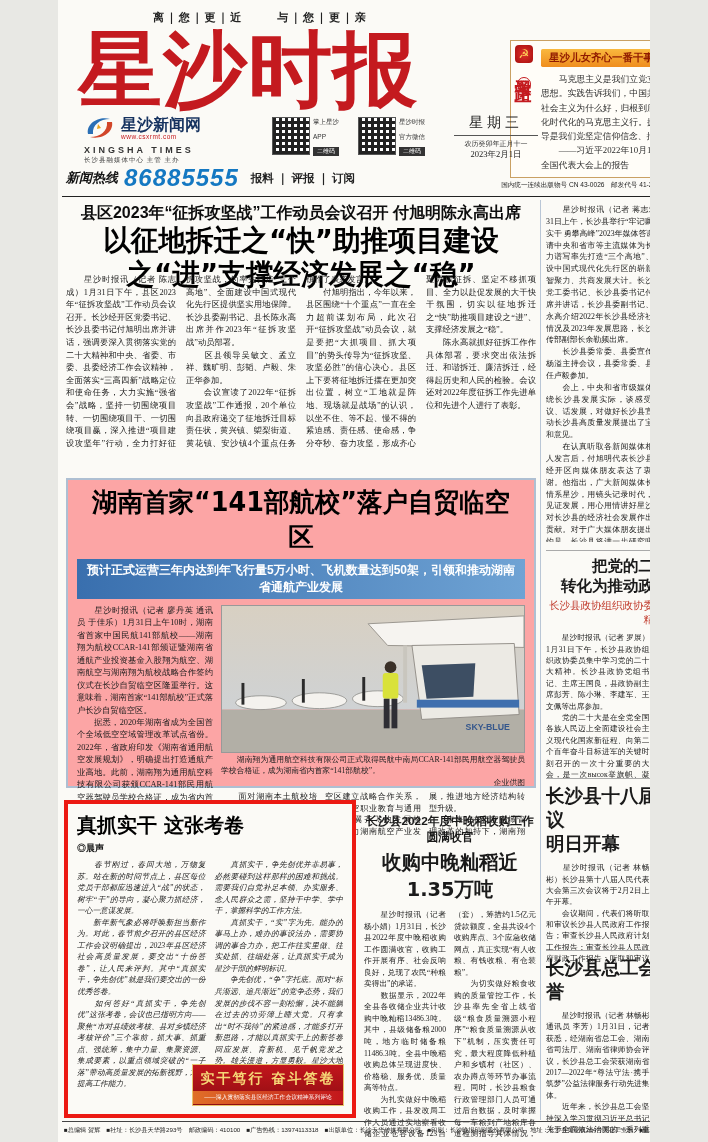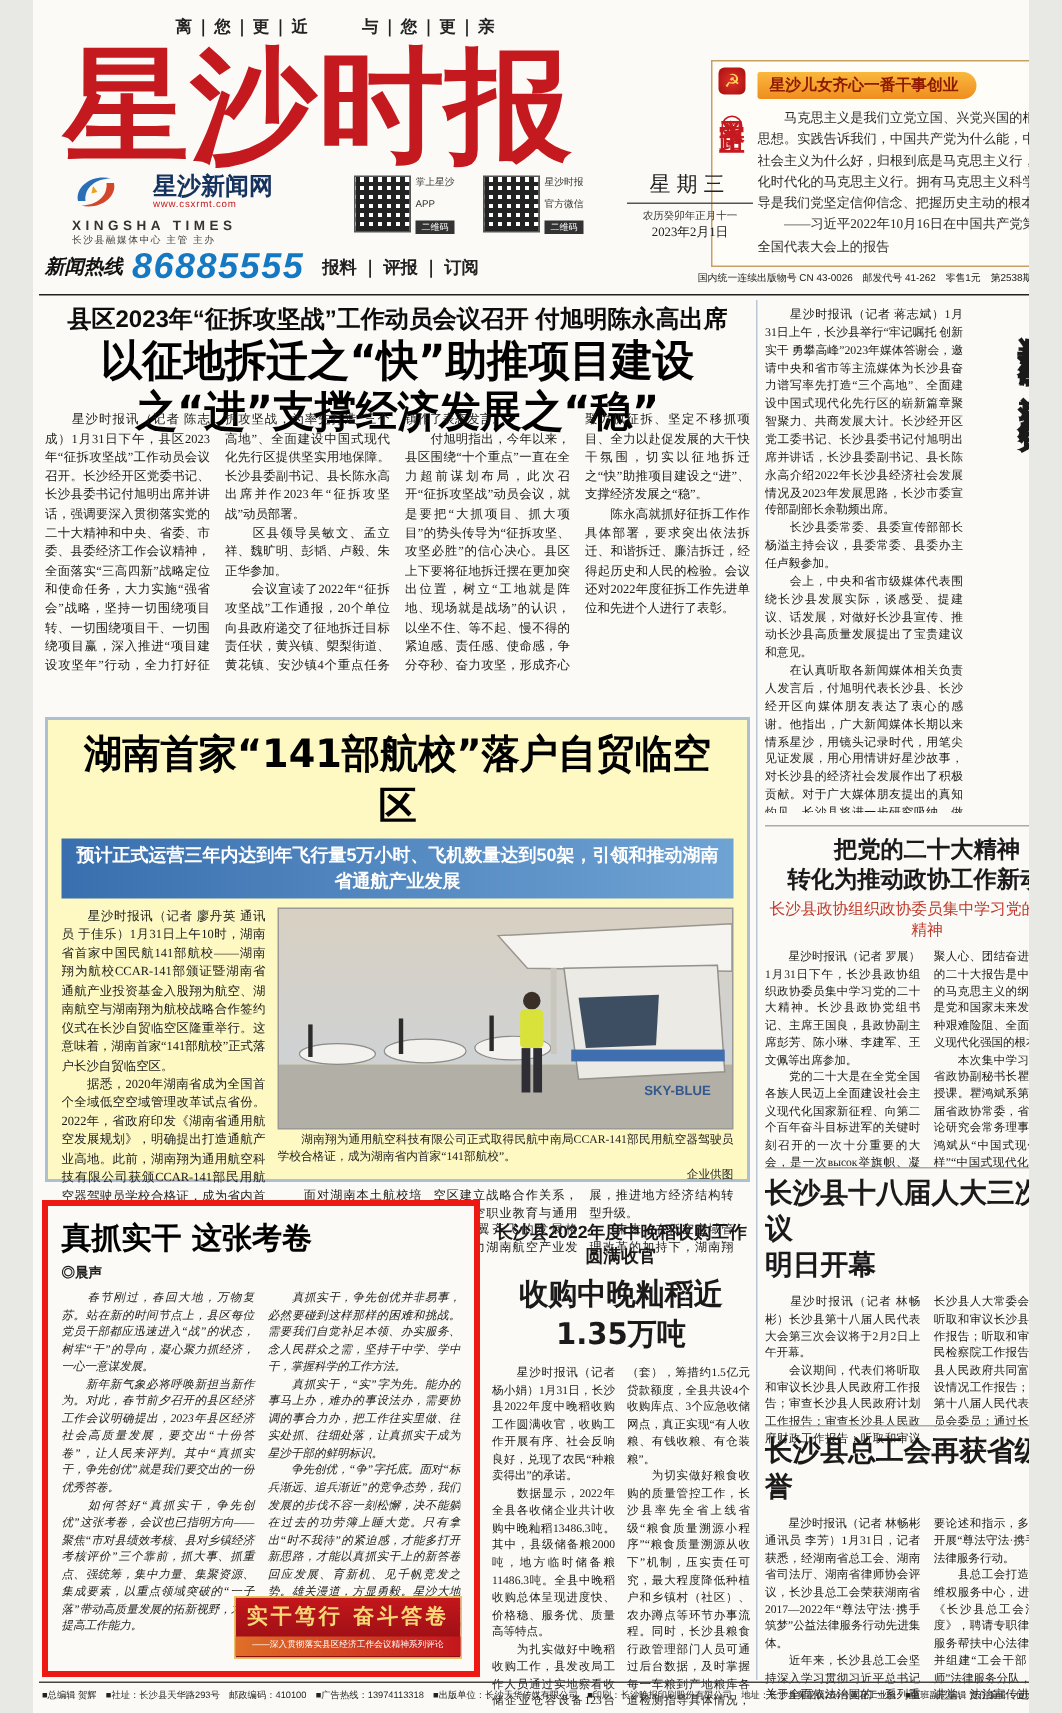--- a/index.html
+++ b/index.html
@@ -1,18 +1,18 @@
 <!DOCTYPE html>
 <html><head>
 <meta charset="utf-8">
 <style>
   * { margin:0; padding:0; box-sizing:border-box; }
   html,body { background:#e8e8e4; }
   #page {
-    position:relative; width:664px; height:1142px; margin:0 auto;
+    position:relative; width:592px; height:1142px; margin:0 auto;
     background:#fbfaf6; overflow:hidden;
     font-family:"Liberation Serif","DejaVu Serif",serif; color:#1a1a1a;
   }
   .abs { position:absolute; }
   .flow { white-space:pre-line; text-align:justify; overflow:hidden; }
   
   .slogan { top:10px; left:95px; width:340px; display:flex; gap:34px;
     font-family:"Liberation Sans",sans-serif; font-size:11px; font-weight:bold; letter-spacing:2px; color:#222;}
   .mast-title { top:26px; left:20px; width:430px; font-weight:900; font-size:84px; line-height:1.05;
     color:#c41a1f; font-family:"DejaVu Serif","Liberation Serif",serif; letter-spacing:1px; transform:scaleY(0.98);}
@@ -25,21 +25,21 @@
     font-family:"DejaVu Serif",serif;}
   .seal { width:14px; height:14px; border-radius:50%; border:1px solid #c41a1f; color:#c41a1f; font-size:8px;
     line-height:13px; text-align:center;}
   .study-main { flex:1; padding:6px 8px 4px 4px;}
   .study-tab { display:inline-block; background:linear-gradient(#f9b83e,#ef8d1e); color:#8f1a00;
     font-size:10.5px; font-weight:bold; padding:2px 12px 2px 8px; border-radius:2px 11px 11px 2px;
     font-family:"Liberation Sans",sans-serif;}
   .study-quote { margin-top:5px; font-size:8.8px; line-height:1.62; color:#2c2c2c;}
   
   .logo-block { top:114px; left:26px; width:160px; font-family:"Liberation Sans",sans-serif;}
-  .logo-top { display:flex; align-items:center; gap:22px;}
+  .logo-top { display:flex; align-items:center; gap:5px;}
   .logo-name { font-size:16px; font-weight:900; color:#15325f; line-height:1;}
   .logo-url { font-size:6.5px; color:#c41a1f; letter-spacing:0.5px;}
   .logo-en { margin-top:3px; font-size:9px; font-weight:bold; letter-spacing:3px; color:#333;}
   .logo-org { font-size:6.5px; color:#444; letter-spacing:1px; margin-top:1px;}
   .qr-box { top:117px; width:78px; height:40px; display:flex; gap:3px; font-family:"Liberation Sans",sans-serif;}
   .qr { width:38px; height:38px; border:1px solid #555;
     background:
       repeating-linear-gradient(0deg,#222 0 3px,transparent 3px 6px),
       repeating-linear-gradient(90deg,#222 0 3px,#fff 3px 6px);}
   .qr-labels { display:flex; flex-direction:column; justify-content:space-between; padding:1px 0;}
@@ -59,21 +59,21 @@
   .hot-issue { position:absolute; right:0; bottom:2px; font-size:6.6px; color:#222;}
   .toprule { top:196px; left:4px; width:700px; border-top:1.5px solid #222;}
   
   .lead-kicker { top:203px; left:8px; width:470px; text-align:center; font-size:16px; font-weight:bold;
     font-family:"Liberation Sans",sans-serif; color:#0d0d0d;}
   .lead-head { top:224px; left:6px; width:474px; text-align:center; font-size:28.5px; font-weight:900;
     font-family:"DejaVu Sans","Liberation Sans",sans-serif; color:#000; transform:scaleX(0.97); line-height:1.2;}
   .lead-body { top:274px; left:8px; width:470px; height:196px; column-count:4; column-gap:10px;
     font-size:8.3px; line-height:1.52;}
   
-  .avia { top:478px; left:8px; width:470px; height:310px; border:2px solid #aebfd2; background:#fef9c3; padding:5px 9px;}
+  .avia { top:478px; left:8px; width:470px; height:310px; border:2px solid #aebfd2; background:#fca5a5; padding:5px 9px;}
   .avia-head { text-align:center; font-size:26px; font-weight:900; font-family:"DejaVu Sans",sans-serif;
     color:#000; transform:scaleX(0.98);}
   .avia-sub { margin-top:4px; background:linear-gradient(90deg,#396fae,#6fa3d4); color:#fff;
     font-size:12px; font-weight:bold; font-family:"Liberation Sans",sans-serif; padding:3px 6px; text-align:center;}
   .avia-row { display:flex; gap:8px; margin-top:6px;}
   .avia-col1 { width:136px; height:238px; font-size:8.3px; line-height:1.5;}
   .avia-right { flex:1;}
   .photo { width:100%; height:148px; display:block; border:1px solid #999;}
   .avia-cap { margin-top:2px; font-size:7.8px; line-height:1.4; color:#222;}
   .avia-credit { text-align:right; font-size:7.8px; color:#222;}

